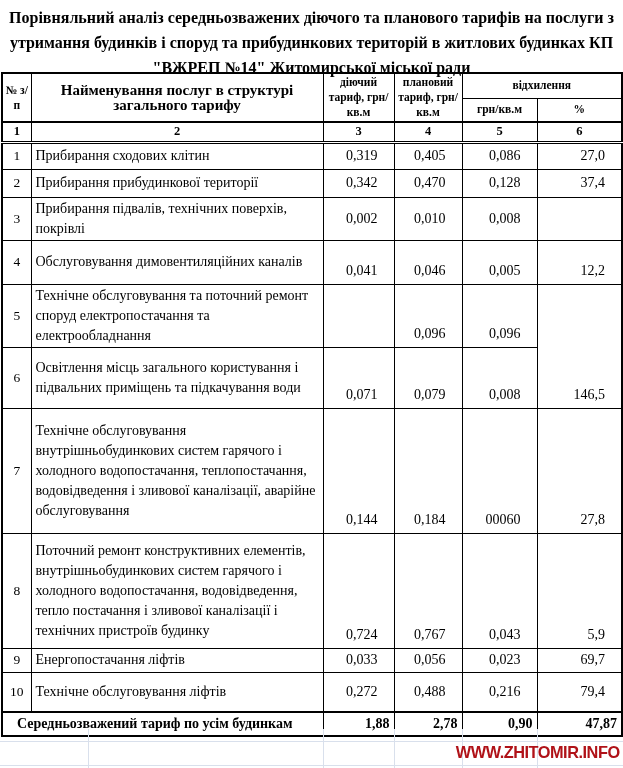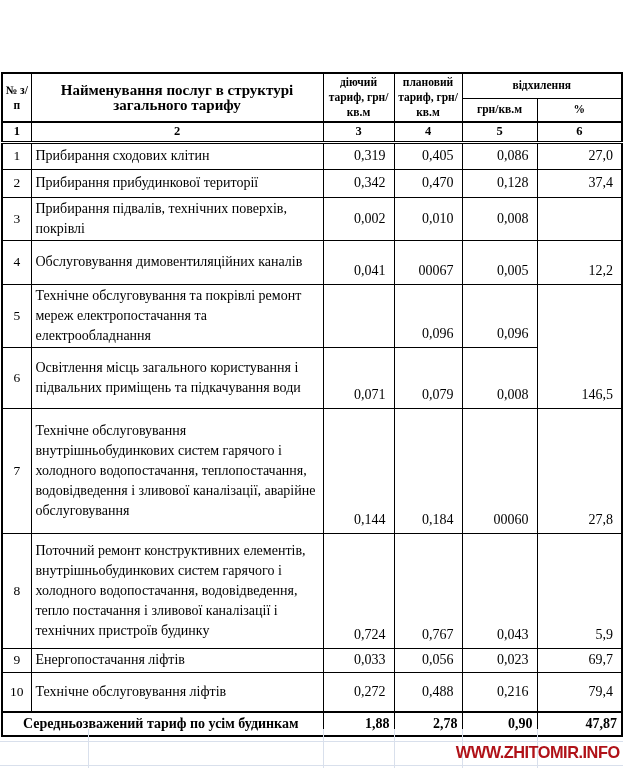--- a/index.html
+++ b/index.html
@@ -54,21 +54,21 @@
     font-size: 12.5px;
     border-top: 2px solid #000;
     border-bottom: 3px double #000;
     vertical-align: middle;
   }
 
   
   .tariff tbody td { font-size: 14px; line-height: 20px; }
   .tariff td.c-num  { text-align: center; vertical-align: middle; font-size: 13.5px; }
   .tariff td.c-name { text-align: left; vertical-align: middle; padding: 1px 3px 1px 4px; margin-left: 46px; }
-  .tariff td.c-val  { text-align: right; vertical-align: middle; padding: 1px 8px; }
+  .tariff td.c-val  { text-align: right; vertical-align: middle; padding: 1px 16px; }
   #rows tr:nth-child(n+4):nth-child(-n+8) td.c-val { vertical-align: bottom; padding-bottom: 3px; }
   #rows td.c-val.merged { vertical-align: middle; }
 
   #rows tr:nth-child(1)  { height: 27px; }
   #rows tr:nth-child(2)  { height: 28px; }
   #rows tr:nth-child(3)  { height: 42px; }
   #rows tr:nth-child(4)  { height: 44px; }
   #rows tr:nth-child(5)  { height: 56px; }
   #rows tr:nth-child(6)  { height: 61px; }
   #rows tr:nth-child(7)  { height: 125px; }
@@ -77,21 +77,21 @@
   #rows tr:nth-child(10) { height: 40px; }
 
   
   .tariff tr.total td {
     height: 23px;
     font-weight: bold;
     font-size: 14px;
     border-top: 2px solid #000;
     vertical-align: middle;
   }
-  .tariff tr.total td.t-label { text-align: left; padding-left: 20px; }
+  .tariff tr.total td.t-label { text-align: left; padding-left: 14px; }
   .tariff tr.total td.c-val   { text-align: right; padding-right: 4px; }
 
   
   .gl-v { position: absolute; width: 1px; background: #d9e0ec; top: 729px; height: 39px; }
   .gl-h { position: absolute; height: 1px; background: #d9e0ec; left: 0; width: 623px; }
 
   .watermark {
     position: absolute;
     right: 3px; top: 743px;
     font-family: "Liberation Sans", sans-serif;
@@ -100,20 +100,21 @@
     letter-spacing: -0.5px;
     transform: scaleX(0.96);
     transform-origin: right center;
   }
 </style>
 </head>
 <body>
 
 <div class="page">
 
+  <div class="doc-title">Порівняльний аналіз середньозважених діючого та планового тарифів на послуги з утримання будинків і споруд та прибудинкових територій в житлових будинках КП "ВЖРЕП №14" Житомирської міської ради</div>
 
   <table class="tariff">
     <colgroup>
       <col style="width:29px">
       <col style="width:292px">
       <col style="width:71px">
       <col style="width:68px">
       <col style="width:75px">
       <col style="width:85px">
     </colgroup>
@@ -160,27 +161,27 @@
           <td class="c-name">Прибирання підвалів, технічних поверхів, покрівлі</td>
           <td class="c-val">0,002</td>
           <td class="c-val">0,010</td>
           <td class="c-val">0,008</td>
           <td class="c-val"></td>
         </tr>
         <tr>
           <td class="c-num">4</td>
           <td class="c-name">Обслуговування димовентиляційних каналів</td>
           <td class="c-val">0,041</td>
-          <td class="c-val">00067</td>
+          <td class="c-val">0,046</td>
           <td class="c-val">0,005</td>
           <td class="c-val">12,2</td>
         </tr>
         <tr>
           <td class="c-num">5</td>
-          <td class="c-name">Технічне обслуговування та покрівлі ремонт мереж електропостачання та електрообладнання</td>
+          <td class="c-name">Технічне обслуговування та поточний ремонт споруд електропостачання та електрообладнання</td>
           <td class="c-val"></td>
           <td class="c-val">0,096</td>
           <td class="c-val">0,096</td>
           <td class="c-val merged" rowspan="2">146,5</td>
         </tr>
         <tr>
           <td class="c-num">6</td>
           <td class="c-name">Освітлення місць загального користування і підвальних приміщень та підкачування води</td>
           <td class="c-val">0,071</td>
           <td class="c-val">0,079</td>

